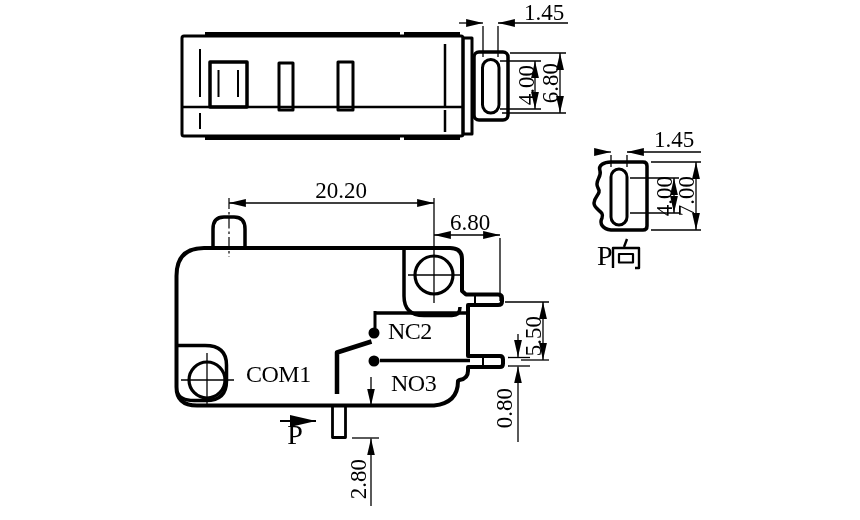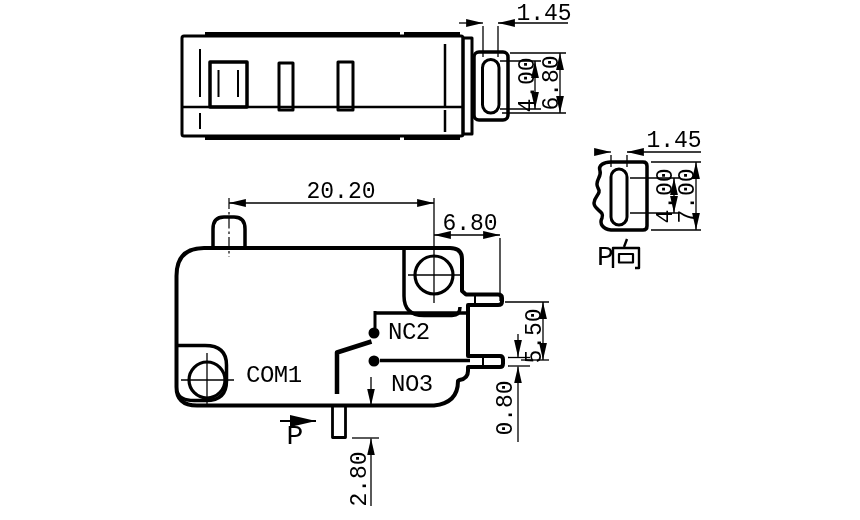--- a/index.html
+++ b/index.html
@@ -1,17 +1,17 @@
 <!DOCTYPE html>
 <html><head>
 <meta charset="utf-8">
 <style>
   html,body{margin:0;padding:0;background:#fff;}
   .stage{position:relative;width:860px;height:520px;background:#fff;overflow:hidden;
-         font-family:Liberation Mono, monospace;}
+         font-family:Liberation Serif, serif;}
   svg{display:block}
   .ln{stroke:#000;fill:none;stroke-linecap:butt;stroke-linejoin:round;}
   .s5{stroke-width:5}
   .s4{stroke-width:4}
   .s35{stroke-width:3.5}
   .s32{stroke-width:3.2}
   .s3{stroke-width:3}
   .s28{stroke-width:2.8}
   .s25{stroke-width:2.5}
   .s2{stroke-width:2}

